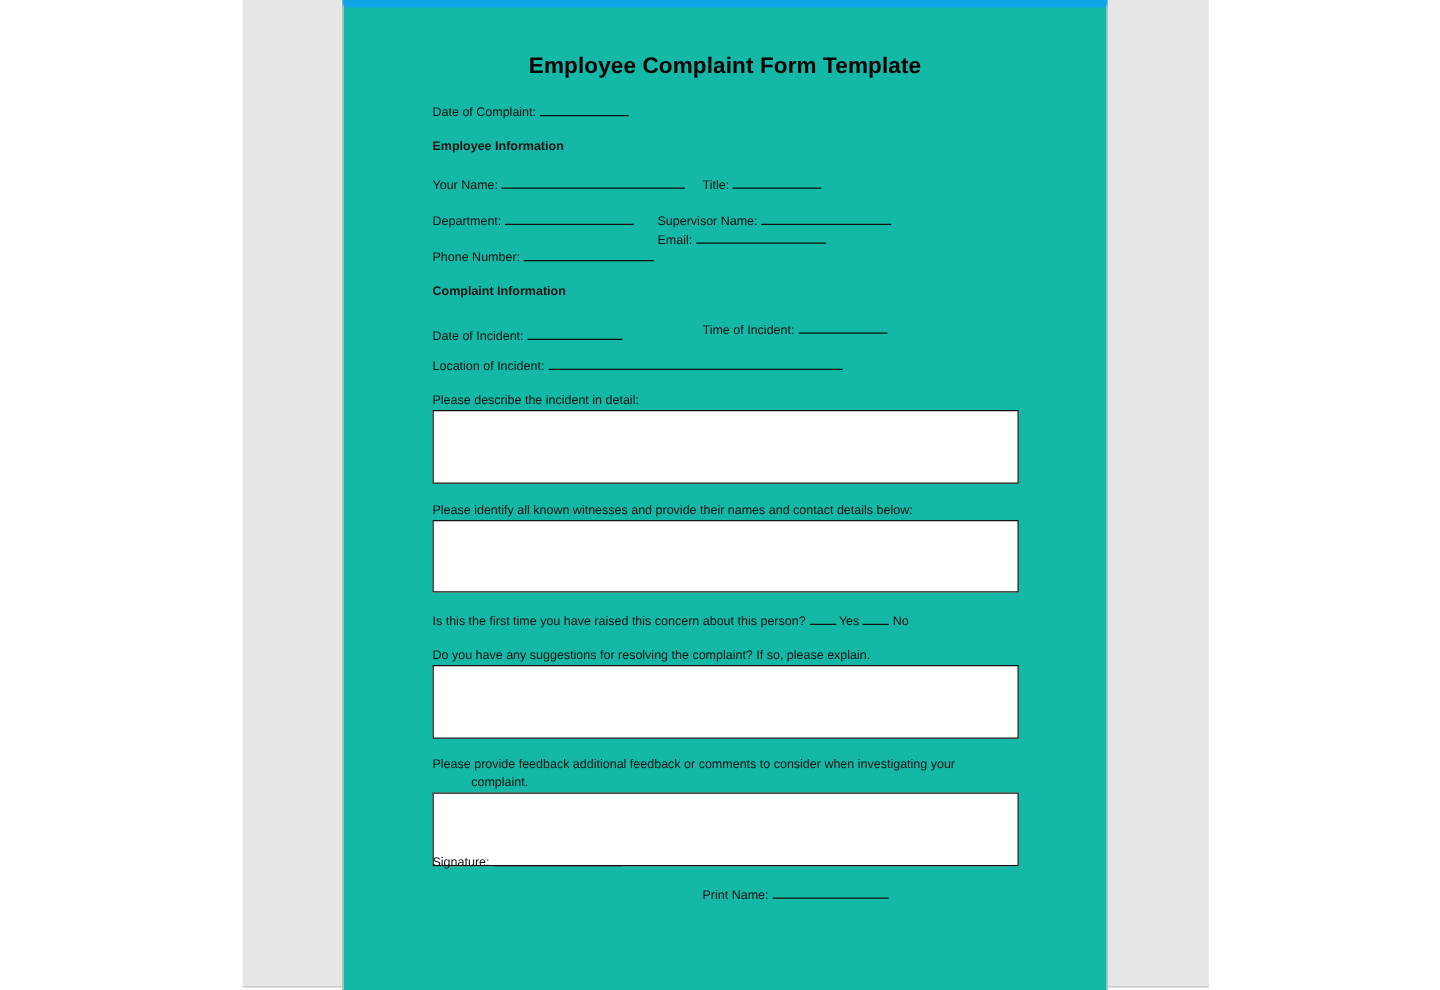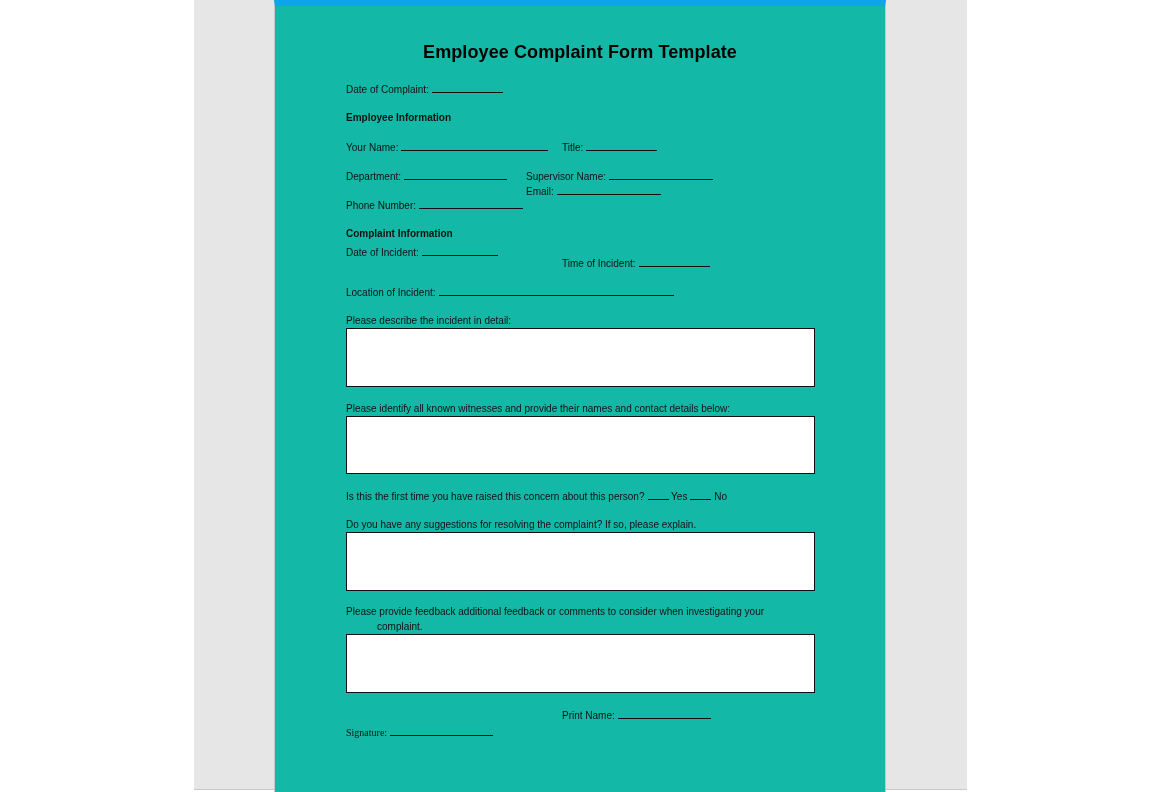--- a/index.html
+++ b/index.html
@@ -60,21 +60,21 @@
 
   <div class="t" style="left:71px; top:193px;">
     <span>Phone Number:</span><span class="blank" style="width:104px;"></span>
   </div>
   <div class="t" style="left:251px; top:179px;">
     <span>Email:</span><span class="blank" style="width:104px;"></span>
   </div>
 
   <div class="t b" style="left:71px; top:222px;">Complaint Information</div>
 
-  <div class="t" style="left:71px; top:240px;">
+  <div class="t" style="left:71px; top:256px;">
     <span>Date of Incident:</span><span class="blank" style="width:76px;"></span>
   </div>
   <div class="t" style="left:287px; top:251px;">
     <span>Time of Incident:</span><span class="blank" style="width:71px;"></span>
   </div>
 
   <div class="t" style="left:71px; top:280px;">
     <span>Location of Incident:</span><span class="blank" style="width:235px;"></span>
   </div>
 
@@ -90,19 +90,19 @@
     <span>Is this the first time you have raised this concern about this person?</span><span class="blank" style="width:21px;"></span>
     <span>Yes</span><span class="blank" style="width:21px;"></span>
     <span>No</span>
   </div>
   <div class="box" style="top:526px; height:57px;"></div>
 
   <div class="t" style="left:71px; top:600px;">Please provide feedback additional feedback or comments to consider when investigating your</div>
   <div class="t" style="left:71px; top:615px;margin-left:31px;">complaint.</div>
   <div class="box" style="top:628px; height:57px;"></div>
 
-  <div class="t" style="left:71px; top:720px;font-family:Liberation Serif, serif;">
+  <div class="t" style="left:71px; top:677px;">
     <span>Signature:</span><span class="blank" style="width:103px;"></span>
   </div>
   <div class="t" style="left:287px; top:703px;">
     <span>Print Name:</span><span class="blank" style="width:93px;"></span>
   </div>
 </div>
 
 </body></html>

